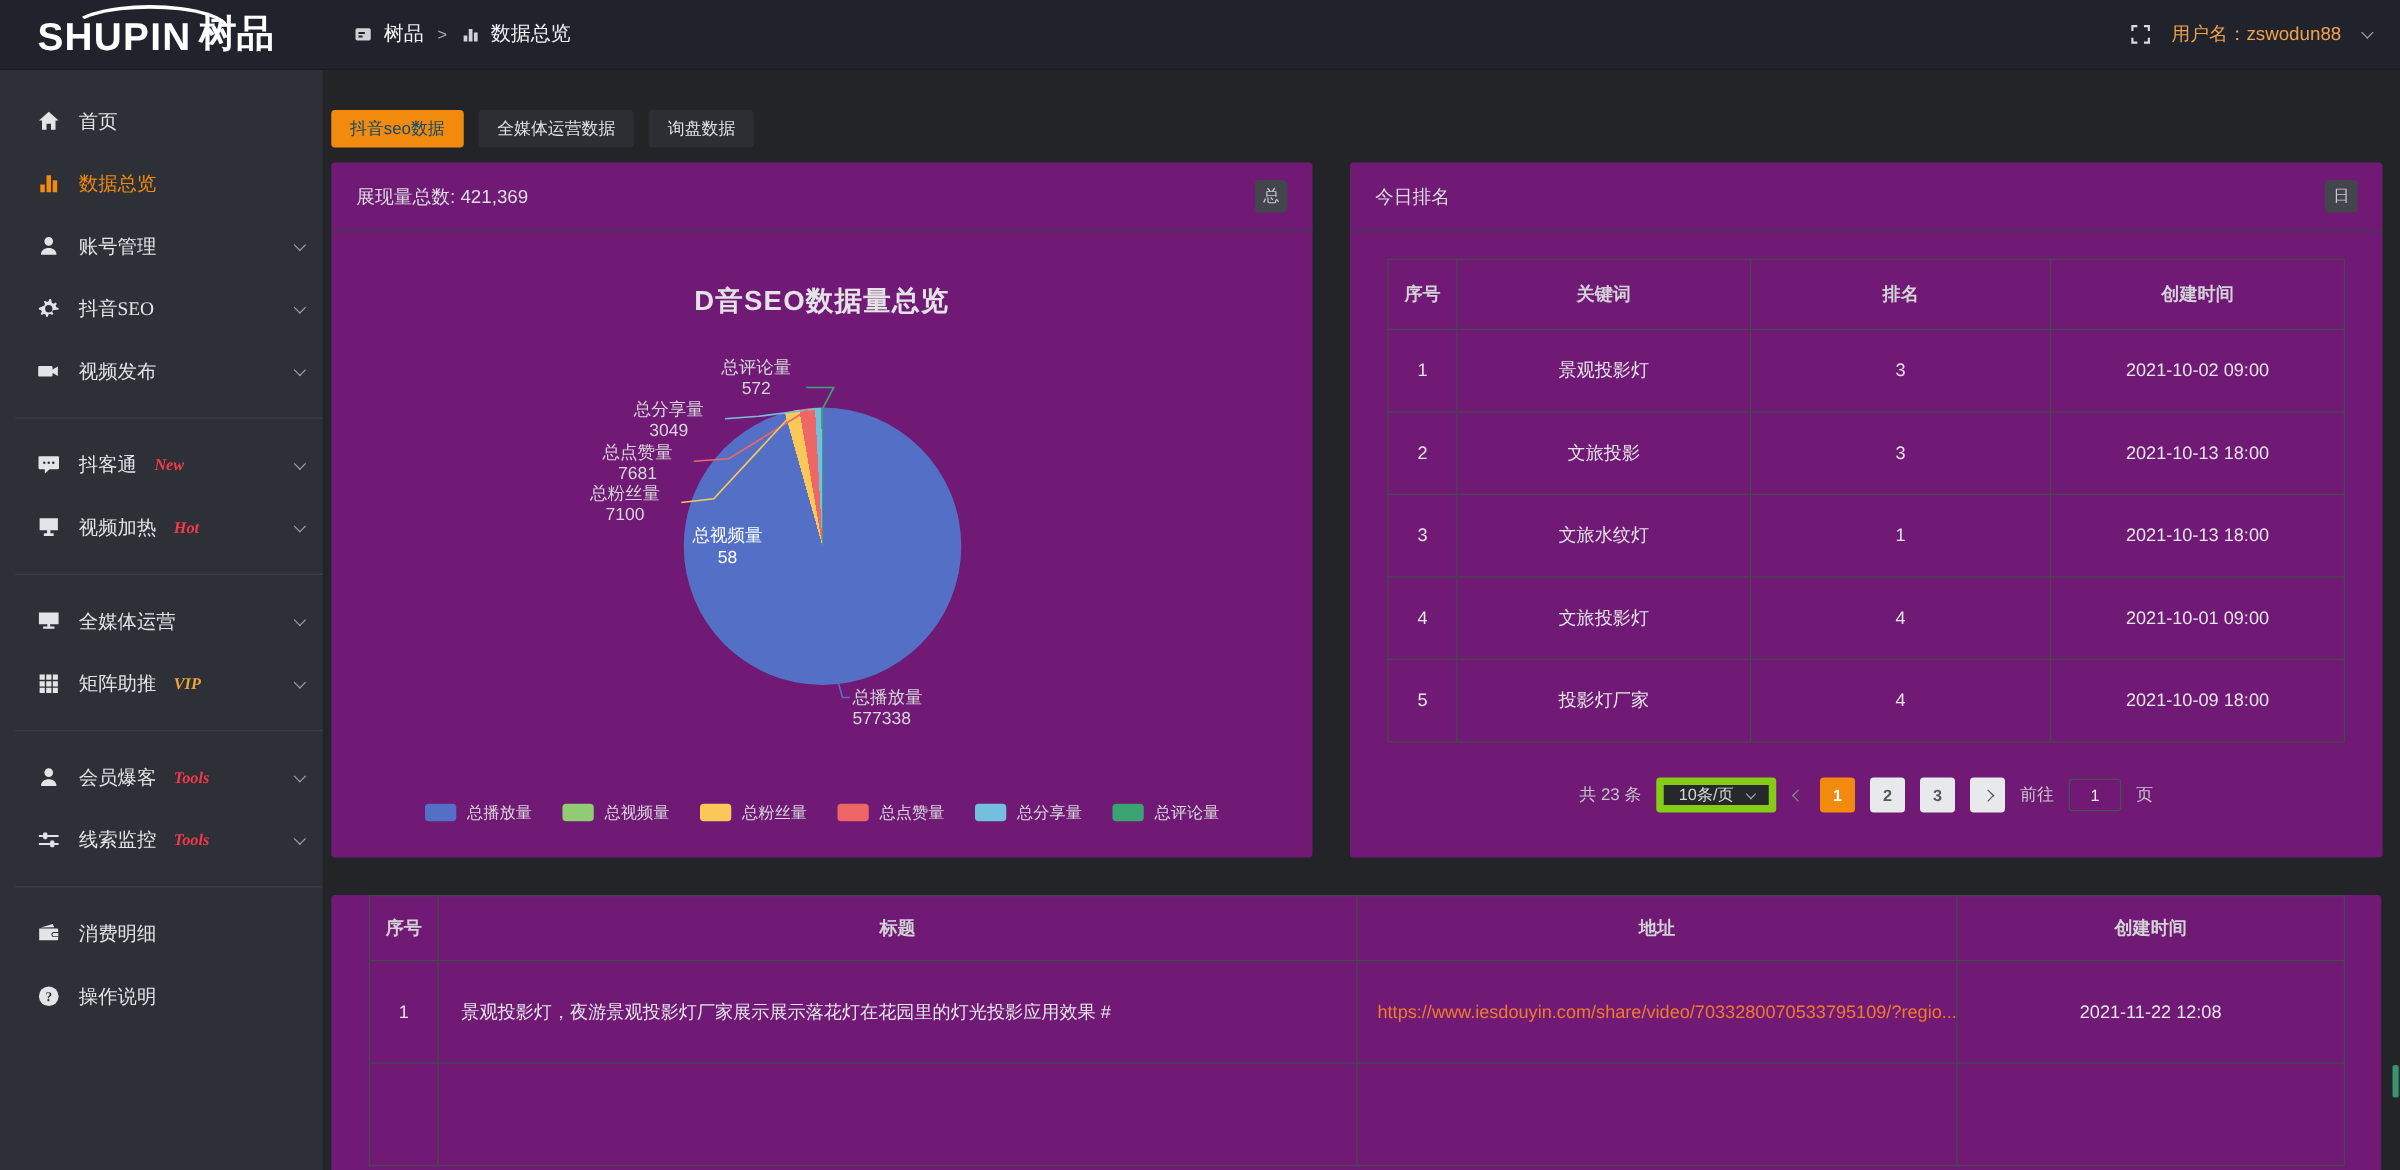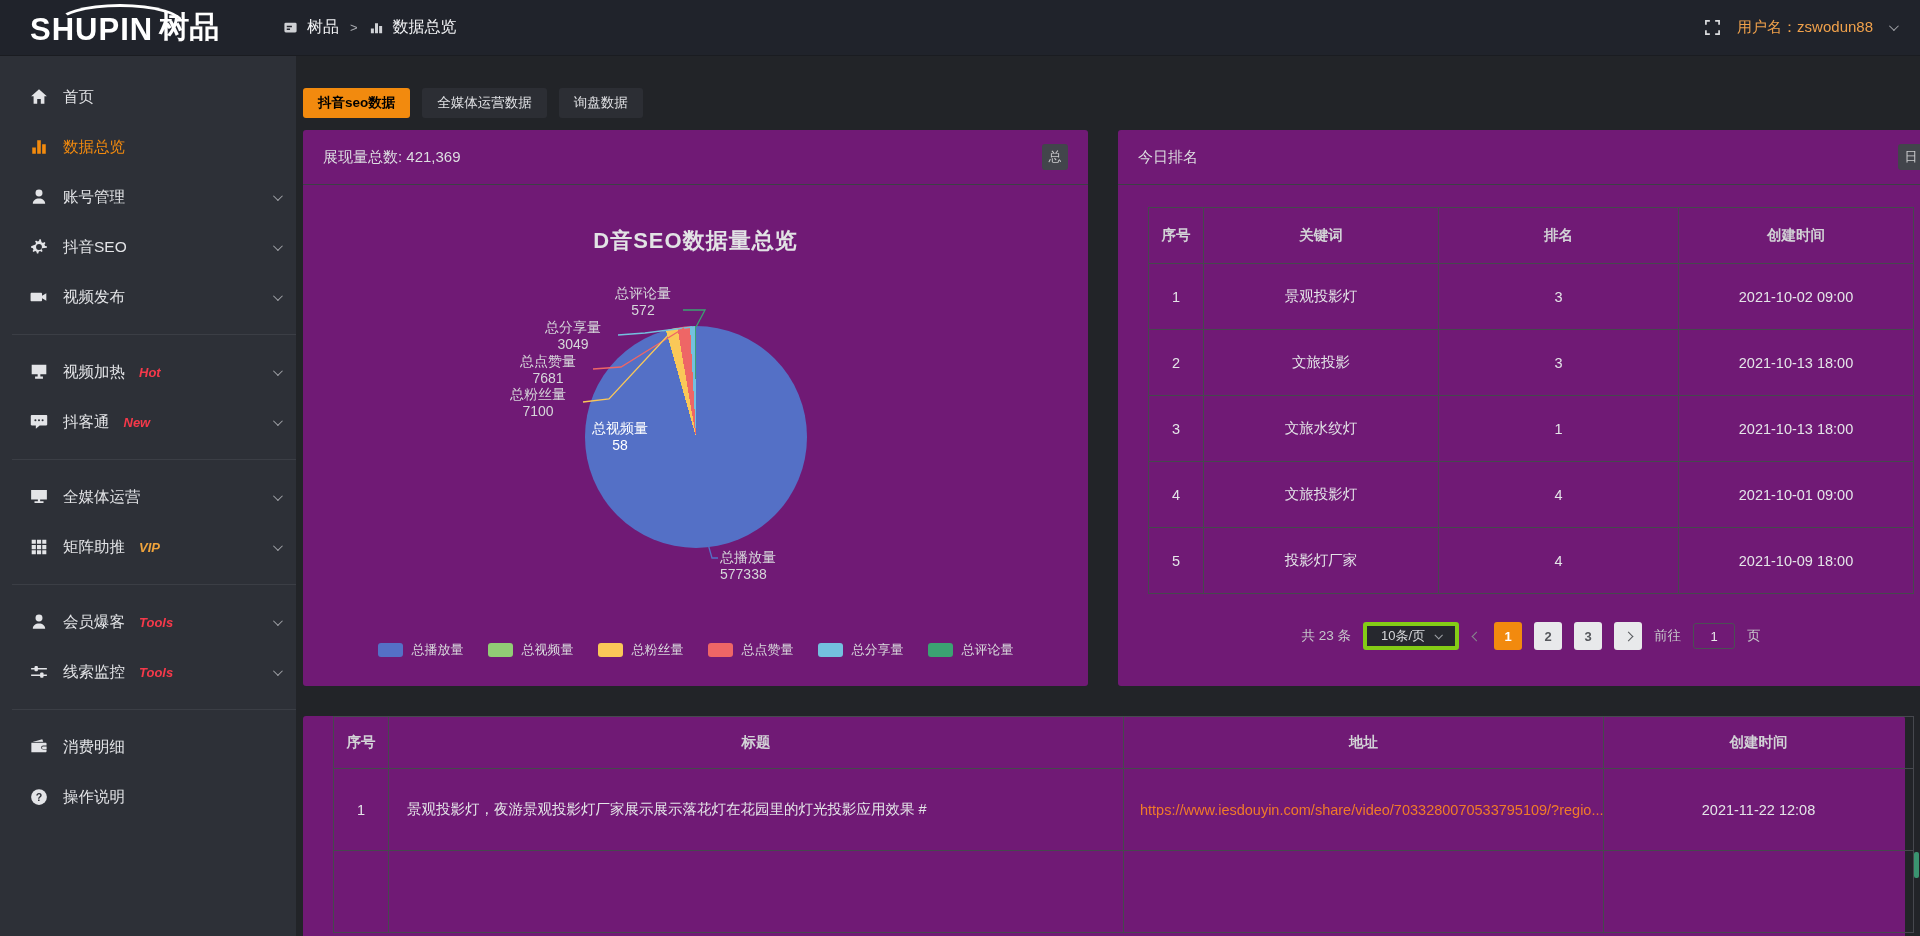--- a/index.html
+++ b/index.html
@@ -21,38 +21,38 @@
   .bc-sep { color:#a9abb0; font-size:13px; margin:0 2px; }
   .header-right { position:absolute; right:24px; display:flex; align-items:center; gap:16px; }
   .fs-icon { width:17px; height:17px; color:#dcdde0; cursor:pointer; display:inline-flex; }
   .fs-icon svg { width:100%; height:100%; }
   .username { font-size:15px; color:#f0a14b; cursor:pointer; }
   .chev { display:inline-block; width:7px; height:7px; border-right:1.6px solid #9fa1a6;
     border-bottom:1.6px solid #9fa1a6; transform:rotate(45deg) translateY(-2px); }
 
   
   .layout { display:flex; padding-top:56px; height:936px; }
-  .sidebar { width:296px; flex-shrink:0; background:#2d3037; padding-top:16px; }
+  .sidebar { width:258px; flex-shrink:0; background:#2d3037; padding-top:16px;font-family:Liberation Serif, serif; }
   .side-item { position:relative; height:50px; display:flex; align-items:center;
     padding-left:30px; color:#e3e4e7; cursor:pointer; }
   .side-item.active { color:#f28a0e; }
   .side-icon { width:18px; height:18px; display:inline-flex; }
   .side-icon svg { width:100%; height:100%; }
   .side-label { margin-left:15px; font-size:15.5px; }
   .side-badge { margin-left:14px; font-size:13px; font-weight:bold; font-style:italic; }
   .side-chev { position:absolute; right:16px; }
   .side-divider { height:1px; background:#3b3e45; margin:12px 0 12px 12px; }
 
   .main { flex:1; padding:0 15px 0 7px; overflow:hidden; }
 
   
   .tab-row { display:flex; gap:12px; margin-top:32px; }
   .tab { height:30px; padding:0 15px; display:flex; align-items:center; border-radius:3px;
     background:#2c2e34; color:#e0e1e4; font-size:13.5px; cursor:pointer; }
-  .tab.active { background:#f28a0e; color:#000000; font-weight:bold; }
+  .tab.active { background:#f28a0e; color:#0c4a6e; font-weight:normal; }
 
   
   .panels-row { display:grid; grid-template-columns:785px 1fr; gap:30px; margin-top:12px; }
   .panel { background:#701a75; border-radius:3px; }
   .panel-top { height:556px; }
   .panel-head { height:55px; display:flex; align-items:center; padding:0 20px;
     font-size:15px; color:#dddee1; border-bottom:1px solid #3d4046; }
   .badge-sq { margin-left:auto; width:26px; height:26px; background:#42454b; border-radius:3px;
     color:#cbccce; font-size:13px; display:flex; align-items:center; justify-content:center; cursor:pointer; }
 
@@ -82,21 +82,21 @@
     color:#d2d3d6; text-align:center; }
   td { border:1px solid #46484e; height:66px; font-size:14.5px; color:#e4e5e8; text-align:center; }
   .report-tbl th { height:52px; }
   .report-tbl td { height:82px; }
   td.cell-left { text-align:left; padding:0 18px; white-space:nowrap; overflow:hidden; }
   td.cell-link { text-align:left; padding:0 16px; color:#f07b29; white-space:nowrap; overflow:hidden; cursor:pointer; }
 
   
   .pagination { margin-top:28px; display:flex; align-items:center; justify-content:center;
     gap:12px; font-size:13.5px; color:#c6c7ca; }
-  .pg-size { width:96px; height:28px; border:4px solid #84cc16; border-radius:3px; background:#26282e;
+  .pg-size { width:96px; height:28px; border:6px solid #84cc16; border-radius:3px; background:#26282e;
     display:flex; align-items:center; justify-content:center; gap:10px; color:#d7d8db; font-size:13px; cursor:pointer; }
   .pg-size .chev { transform:rotate(45deg) translateY(-1px); width:6px; height:6px; }
   .pg-arrow { margin:0 2px; cursor:pointer; display:inline-flex; }
   .chev-l { width:7px; height:7px; border-left:1.8px solid #86888d; border-bottom:1.8px solid #86888d;
     display:inline-block; transform:rotate(45deg); }
   .chev-r { width:7px; height:7px; border-right:1.8px solid #55575c; border-top:1.8px solid #55575c;
     display:inline-block; transform:rotate(45deg); }
   .pg-btn { min-width:28px; height:28px; border-radius:3px; background:#e8e9eb; color:#55575c;
     display:flex; align-items:center; justify-content:center; font-size:13px; font-weight:bold; cursor:pointer; }
   .pg-btn.active { background:#f28a0e; color:#fff; }
@@ -187,38 +187,38 @@
               <path fill="currentColor" d="M1.5 4.2h8.2c.6 0 1 .4 1 1v1.6l3.8-2.2v6.8l-3.8-2.2v1.6c0 .6-.4 1-1 1H1.5c-.6 0-1-.4-1-1V5.2c0-.6.4-1 1-1z"></path>
             </svg>
           </span>
           <span class="side-label">视频发布</span>
           <span class="chev side-chev"></span>
         </div>
         <div class="side-divider"></div>
         <div class="side-item">
           <span class="side-icon">
             <svg viewBox="0 0 16 16">
-              <path fill="currentColor" d="M1.5 1.5h13V10H9.2v2h2.3v2H4.5v-2h2.3v-2H1.5z"></path>
-            </svg>
-          </span>
-          <span class="side-label">视频加热</span>
-          <span class="side-badge" style="color: rgb(245, 57, 74);">Hot</span>
-          <span class="chev side-chev"></span>
-        </div>
-        <div class="side-item">
-          <span class="side-icon">
-            <svg viewBox="0 0 16 16">
               <path fill="currentColor" d="M1.5 1.8h13c.4 0 .8.3.8.8v7.6c0 .4-.3.8-.8.8H8.6L5.2 14v-3H1.5c-.4 0-.8-.3-.8-.8V2.6c0-.4.3-.8.8-.8z"></path>
               <circle cx="4.8" cy="6.4" r=".9" fill="#2d3037"></circle>
               <circle cx="8" cy="6.4" r=".9" fill="#2d3037"></circle>
               <circle cx="11.2" cy="6.4" r=".9" fill="#2d3037"></circle>
             </svg>
           </span>
           <span class="side-label">抖客通</span>
           <span class="side-badge" style="color: rgb(245, 57, 74);">New</span>
+          <span class="chev side-chev"></span>
+        </div>
+        <div class="side-item">
+          <span class="side-icon">
+            <svg viewBox="0 0 16 16">
+              <path fill="currentColor" d="M1.5 1.5h13V10H9.2v2h2.3v2H4.5v-2h2.3v-2H1.5z"></path>
+            </svg>
+          </span>
+          <span class="side-label">视频加热</span>
+          <span class="side-badge" style="color: rgb(245, 57, 74);">Hot</span>
           <span class="chev side-chev"></span>
         </div>
         <div class="side-divider"></div>
         <div class="side-item">
           <span class="side-icon">
             <svg viewBox="0 0 16 16">
               <path fill="currentColor" d="M1 1.8h14v8.4H9v1.6h3v1.6H4v-1.6h3v-1.6H1z"></path>
             </svg>
           </span>
           <span class="side-label">全媒体运营</span>

